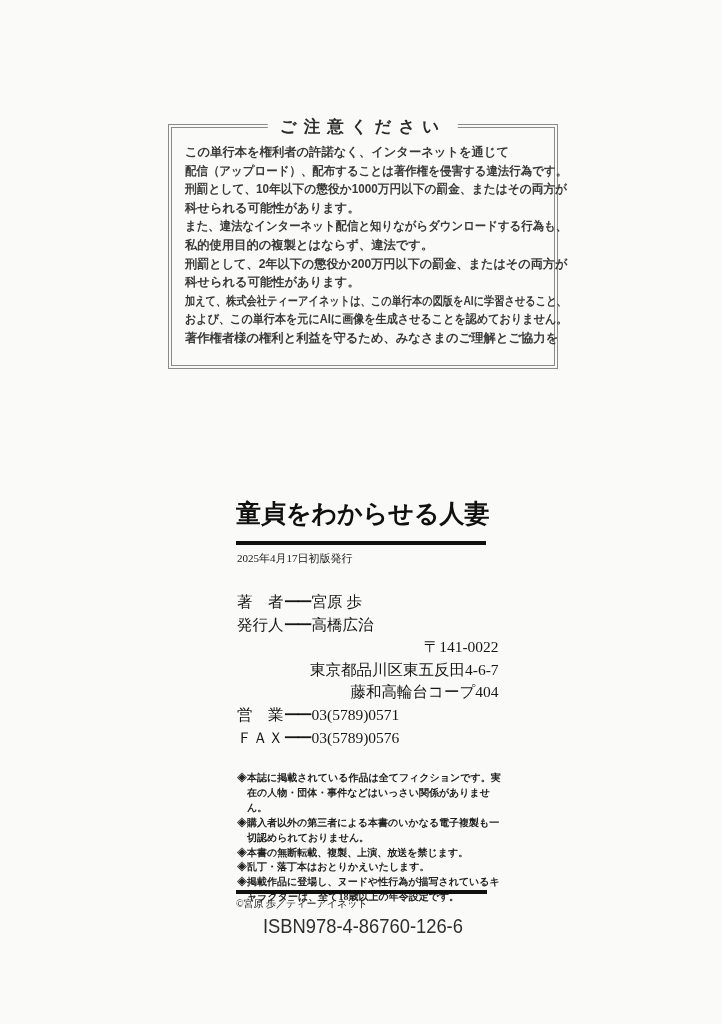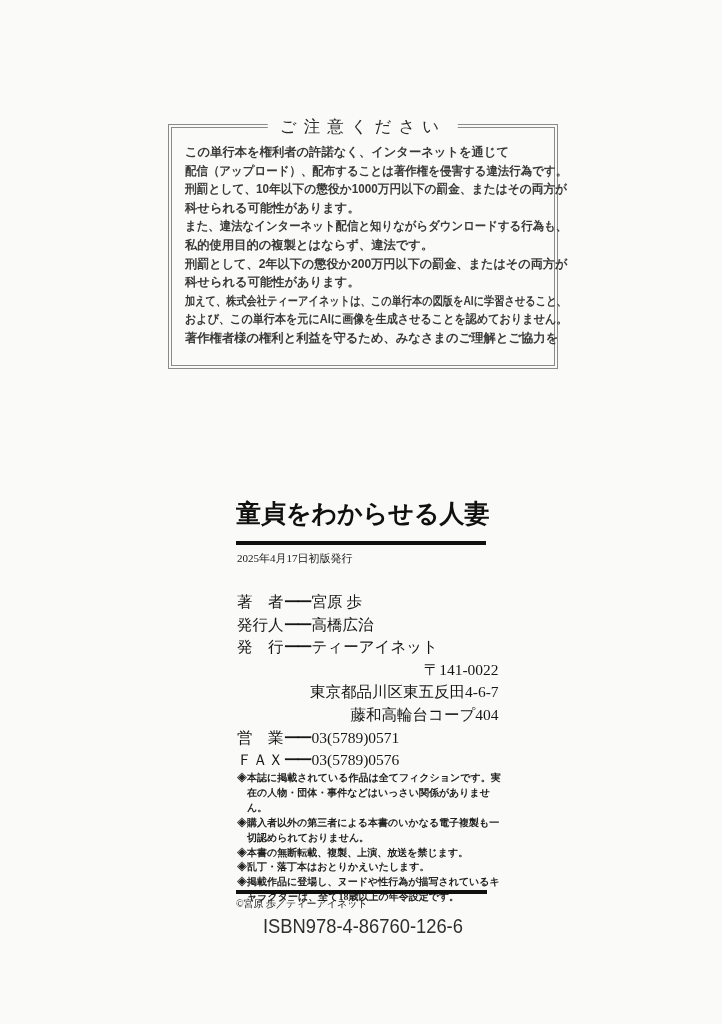--- a/index.html
+++ b/index.html
@@ -16,21 +16,21 @@
   .notice-box {
     position:absolute; left:168px; top:124px;
     width:390px; height:245px;
     border:4px double #8a8a8a;
   }
   .notice-title {
     position:absolute; top:-12px; left:50%;
     transform:translateX(-50%);
     background:#fafaf8;
     padding:0 12px;
-    font-size:16.5px; font-weight:normal;
+    font-size:16.5px; font-weight:bold;
     letter-spacing:7px; white-space:nowrap;
     color:#2b2b2b;
   }
   .notice-body { padding:15px 8px 0 13px; }
   .notice-line {
     font-size:12.3px; line-height:18.6px;
     white-space:nowrap; color:#3a3a3a;
     font-weight:600;
     font-family:"Liberation Sans", sans-serif;
     transform-origin:left center;
@@ -118,23 +118,20 @@
 <div class="rule title-rule"></div>
 <div class="edition-date">2025年4月17日初版発行</div>
 
 <div class="colophon">
   <div class="c-row">
     <span class="c-label">著　者</span><span class="c-dash">──</span><span class="c-value">宮原 歩</span>
   </div>
   <div class="c-row">
     <span class="c-label">発行人</span><span class="c-dash">──</span><span class="c-value">高橋広治</span>
   </div>
-  <div class="c-row">
-    <span class="c-label">発　行</span><span class="c-dash">──</span><span class="c-value">ティーアイネット</span>
-  </div>
   <div class="c-row c-indent">〒141-0022</div>
   <div class="c-row c-indent">東京都品川区東五反田4-6-7</div>
   <div class="c-row c-indent">藤和高輪台コープ404</div>
   <div class="c-row">
     <span class="c-label">営　業</span><span class="c-dash">──</span><span class="c-value">03(5789)0571</span>
   </div>
   <div class="c-row">
     <span class="c-label">ＦＡＸ</span><span class="c-dash">──</span><span class="c-value">03(5789)0576</span>
   </div>
 </div>

